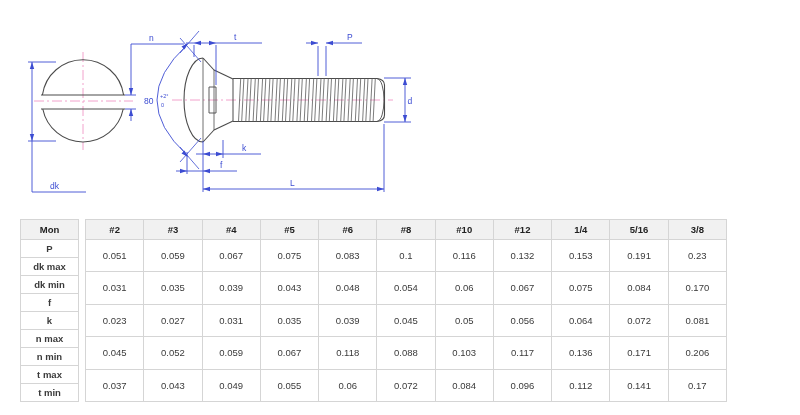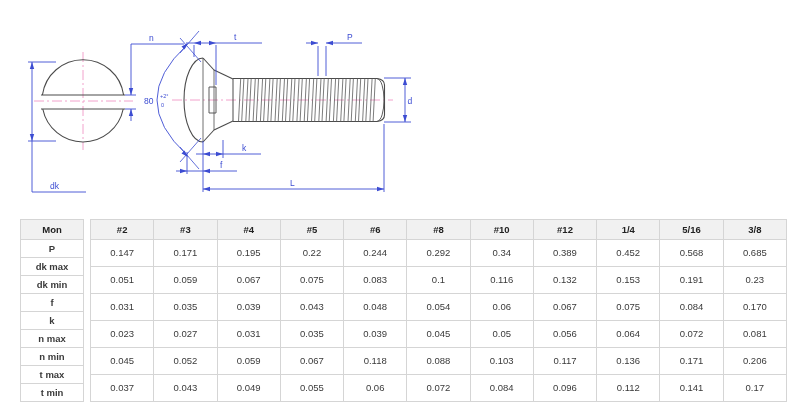--- a/index.html
+++ b/index.html
@@ -1,21 +1,21 @@
 <!DOCTYPE html>
 <html><head>
 <meta charset="utf-8">
 <style>
   html,body{margin:0;padding:0;background:#fff;}
   #screen{position:relative;width:800px;height:415px;background:#fff;overflow:hidden;
           font-family:"Liberation Sans",sans-serif;}
   #drawing{position:absolute;left:0;top:0;}
   .dimtext{font-family:"Liberation Sans",sans-serif;fill:#3c4cd2;}
 
-  #spec-table{position:absolute;left:20px;top:219px;width:767px;display:flex;}
+  #spec-table{position:absolute;left:20px;top:219px;width:707px;display:flex;}
   #spec-table table{border-collapse:collapse;table-layout:fixed;}
   #spec-table td,#spec-table th{border:1px solid #d5d5d5;height:17px;padding:0 2px;
       text-align:center;vertical-align:middle;font-size:9.5px;line-height:1;
       font-family:"Liberation Sans",sans-serif;color:#3a3a3a;overflow:hidden;white-space:nowrap;}
   #spec-table th{background:#f1f1f1;font-weight:bold;color:#222;height:19px;}
   table.label-col{width:64px;}
   table.label-col td{font-weight:bold;color:#222;background:#fff;}
   .tbl-gap{width:6px;flex:0 0 6px;}
   table.data-cols{flex:1 1 auto;width:697px;}
   table.data-cols td{font-weight:normal;}
@@ -236,33 +236,20 @@
             <th>#8</th>
             <th>#10</th>
             <th>#12</th>
             <th>1/4</th>
             <th>5/16</th>
             <th>3/8</th>
           </tr>
         </thead>
       <tbody id="data-body">
           <tr>
-            <td>0.147</td>
-            <td>0.171</td>
-            <td>0.195</td>
-            <td>0.22</td>
-            <td>0.244</td>
-            <td>0.292</td>
-            <td>0.34</td>
-            <td>0.389</td>
-            <td>0.452</td>
-            <td>0.568</td>
-            <td>0.685</td>
-          </tr>
-          <tr>
             <td>0.051</td>
             <td>0.059</td>
             <td>0.067</td>
             <td>0.075</td>
             <td>0.083</td>
             <td>0.1</td>
             <td>0.116</td>
             <td>0.132</td>
             <td>0.153</td>
             <td>0.191</td>

